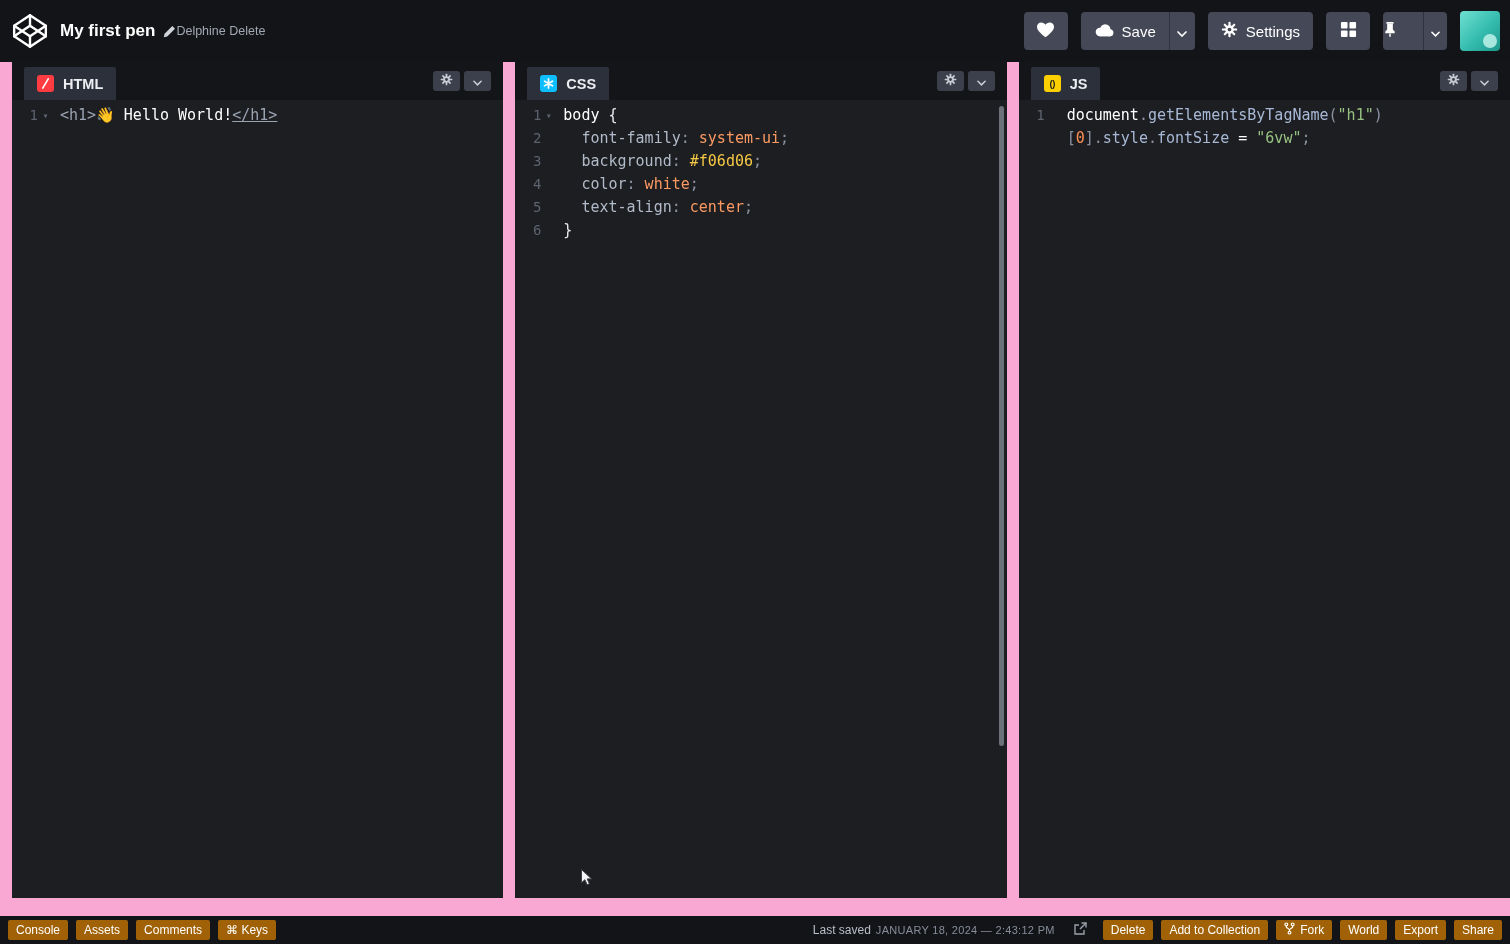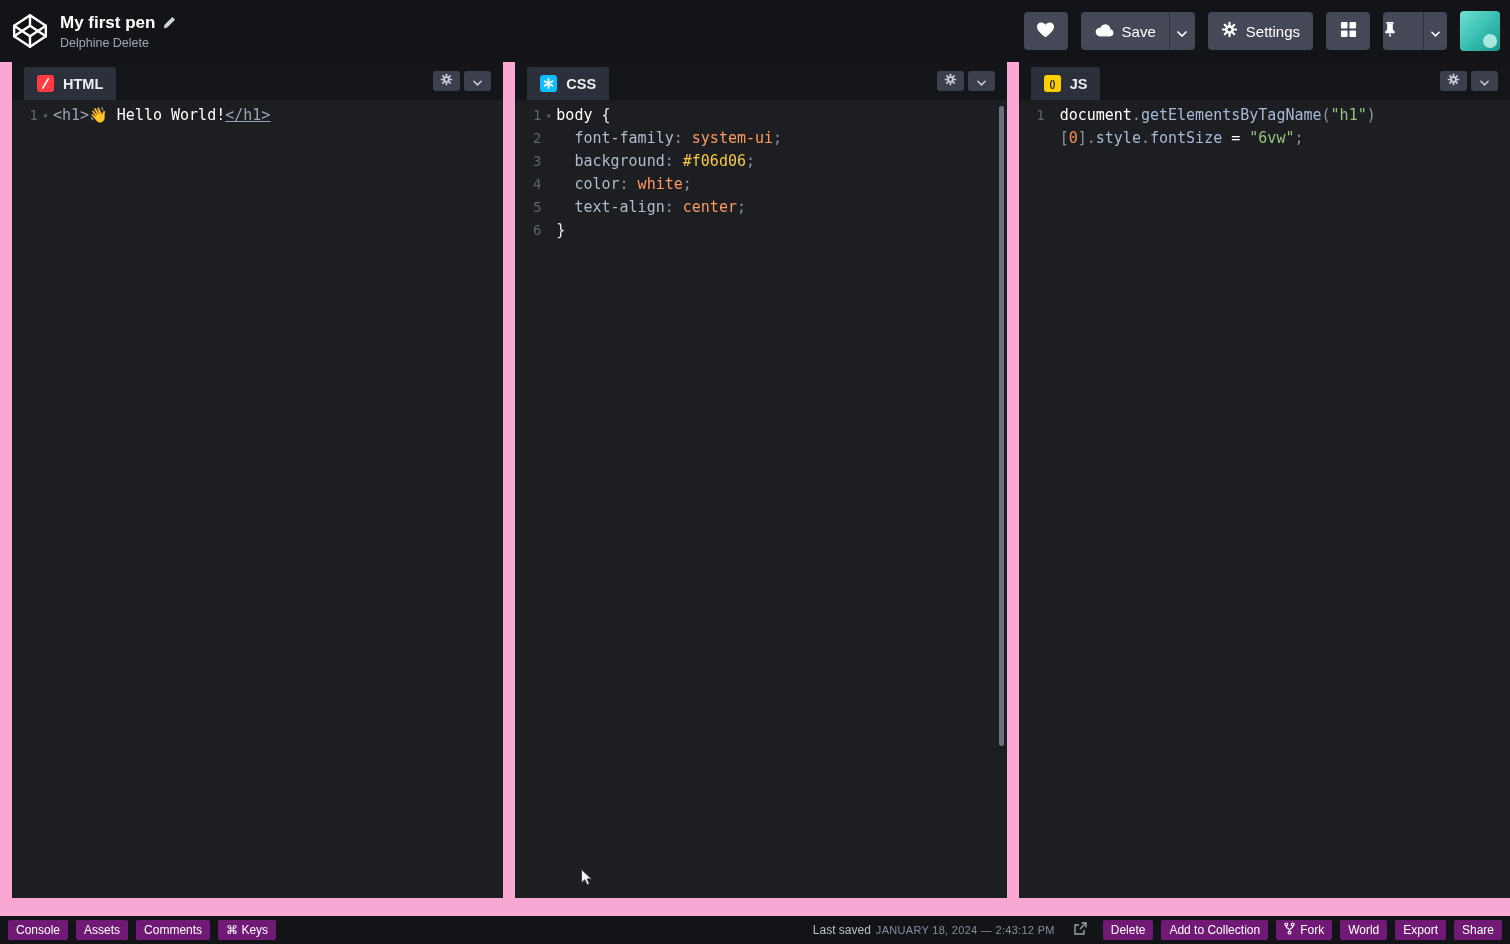--- a/index.html
+++ b/index.html
@@ -2,21 +2,21 @@
 <html><head>
 <meta charset="utf-8">
 <style>
   * { margin:0; padding:0; box-sizing:border-box; }
   html,body { width:1510px; height:944px; overflow:hidden; }
   body { background:#060607; font-family:"Liberation Sans", sans-serif; position:relative; }
 
   
   .header { height:62px; background:#131417; display:flex; align-items:center; padding:0 10px; }
   .logo { width:40px; height:40px; display:flex; align-items:center; justify-content:center; margin-right:10px; cursor:pointer; }
-  .title-block { display:flex; flex-direction:column; justify-content:center; }
+  .title-block { display:flex; justify-content:center; }
   .title-row { display:flex; align-items:center; gap:8px; }
   .pen-title { color:#fff; font-size:17px; font-weight:bold; }
   .edit-ico { cursor:pointer; display:flex; }
   .pen-author { color:#a2a8b3; font-size:12.5px; margin-top:3px; }
 
   .header-right { margin-left:auto; display:flex; align-items:center; gap:13px; }
   .hbtn { display:flex; align-items:center; gap:8px; background:#444857; color:#fff; height:38px;
           padding:0 13px; border-radius:4px; font-size:15px; border:none; cursor:pointer; font-family:inherit; }
   .icon-only { width:44px; justify-content:center; padding:0; }
   .split { display:flex; }
@@ -39,42 +39,42 @@
   .js-glyph { color:#23241f; font-size:9.5px; font-weight:bold; letter-spacing:-0.5px; }
   .panel-actions { margin-left:auto; display:flex; gap:4px; padding-right:12px; }
   .pbtn { height:20px; width:27px; background:#3c404c; border-radius:3px; display:flex; align-items:center;
           justify-content:center; border:none; cursor:pointer; }
 
   .editor { flex:1; background:#1d1e22; position:relative; padding-top:4px;
             font-family:"DejaVu Sans Mono", monospace; font-size:15px; line-height:23px; cursor:text; }
   .code-line { display:flex; white-space:pre; }
   .line-num { width:26px; text-align:right; color:#5c636f; flex:none; font-size:14px; }
   .fold { width:15px; text-align:center; color:#5c636f; font-size:10px; flex:none; line-height:23px; }
-  .code-text { white-space:pre; }
+  .code-text { margin-left:7px; white-space:pre; }
 
   .tok-tag   { color:#9aa3b2; }
   .tok-tag-u { color:#9aa3b2; text-decoration:underline; }
   .tok-plain { color:#ffffff; }
   .tok-emoji { color:#ffd34d; }
   .tok-selector { color:#ffffff; }
   .tok-brace { color:#e9ebf0; }
   .tok-punct { color:#8b93a1; }
   .tok-property { color:#b1bac8; }
   .tok-value { color:#fc9a62; }
   .tok-hex   { color:#f6c844; }
   .tok-method{ color:#a8b9d6; }
   .tok-string{ color:#96c181; }
   .tok-number{ color:#fb8f52; }
 
   .scrollbar { position:absolute; right:3px; top:6px; width:5px; height:640px; background:#888e98;
                border-radius:3px; opacity:.75; cursor:pointer; }
 
   
   .footer { height:28px; background:#131417; display:flex; align-items:center; padding:0 8px; gap:8px; }
-  .fbtn { display:flex; align-items:center; gap:5px; background:#701a75; color:#fff; height:20px; padding:0 8px;
+  .fbtn { display:flex; align-items:center; gap:5px; background:#a16207; color:#fff; height:20px; padding:0 8px;
           border-radius:2px; font-size:12px; border:none; cursor:pointer; font-family:inherit; white-space:nowrap; }
   .f-spacer { flex:1; }
   .saved { display:flex; align-items:baseline; gap:5px; margin-right:10px; }
   .saved-label { color:#b9bec9; font-size:12px;margin-left:17px; }
   .saved-value { color:#868d9a; font-size:11px; letter-spacing:.3px; }
   .ext-btn { background:none; border:none; cursor:pointer; display:flex; align-items:center; margin-right:8px; }
 
   .mouse-cursor { position:absolute; left:580px; top:868px; pointer-events:none; }
 </style>
 </head>

